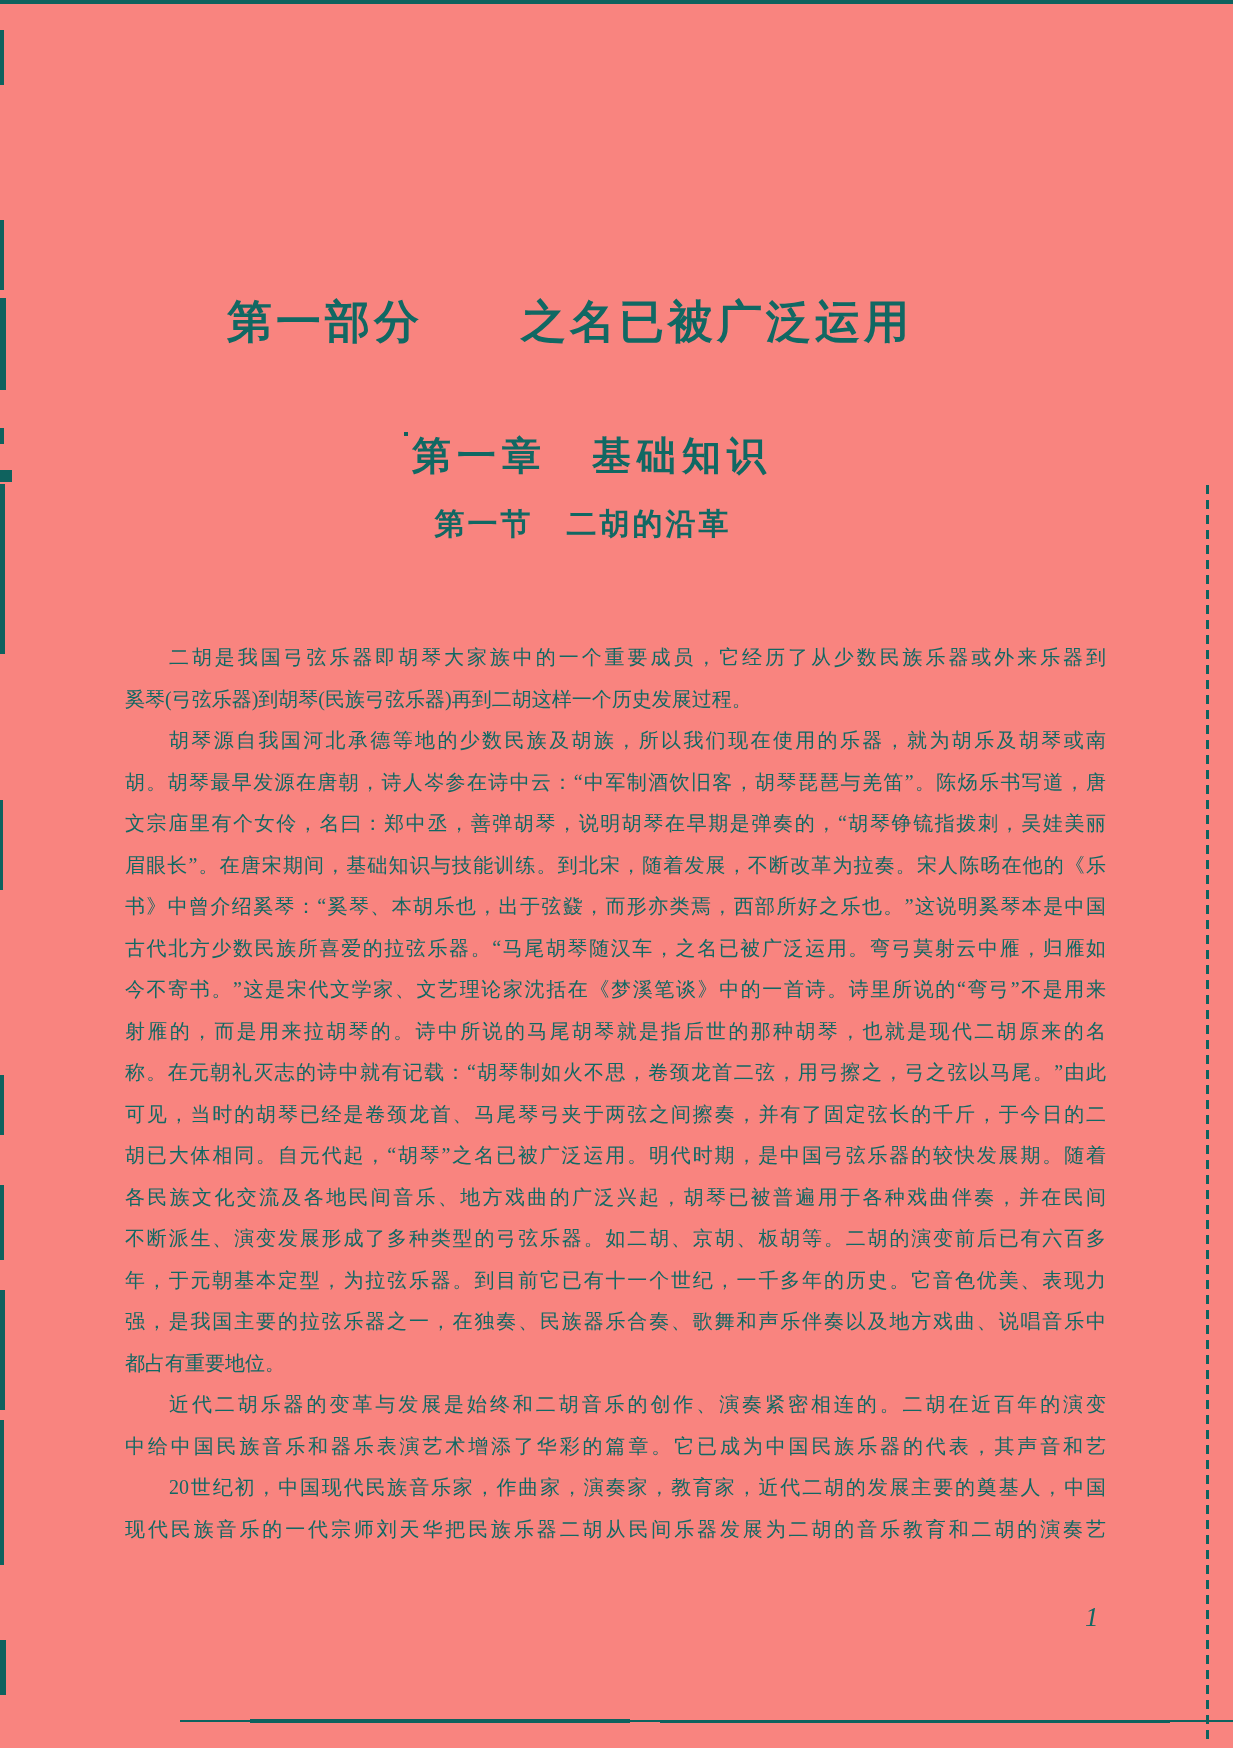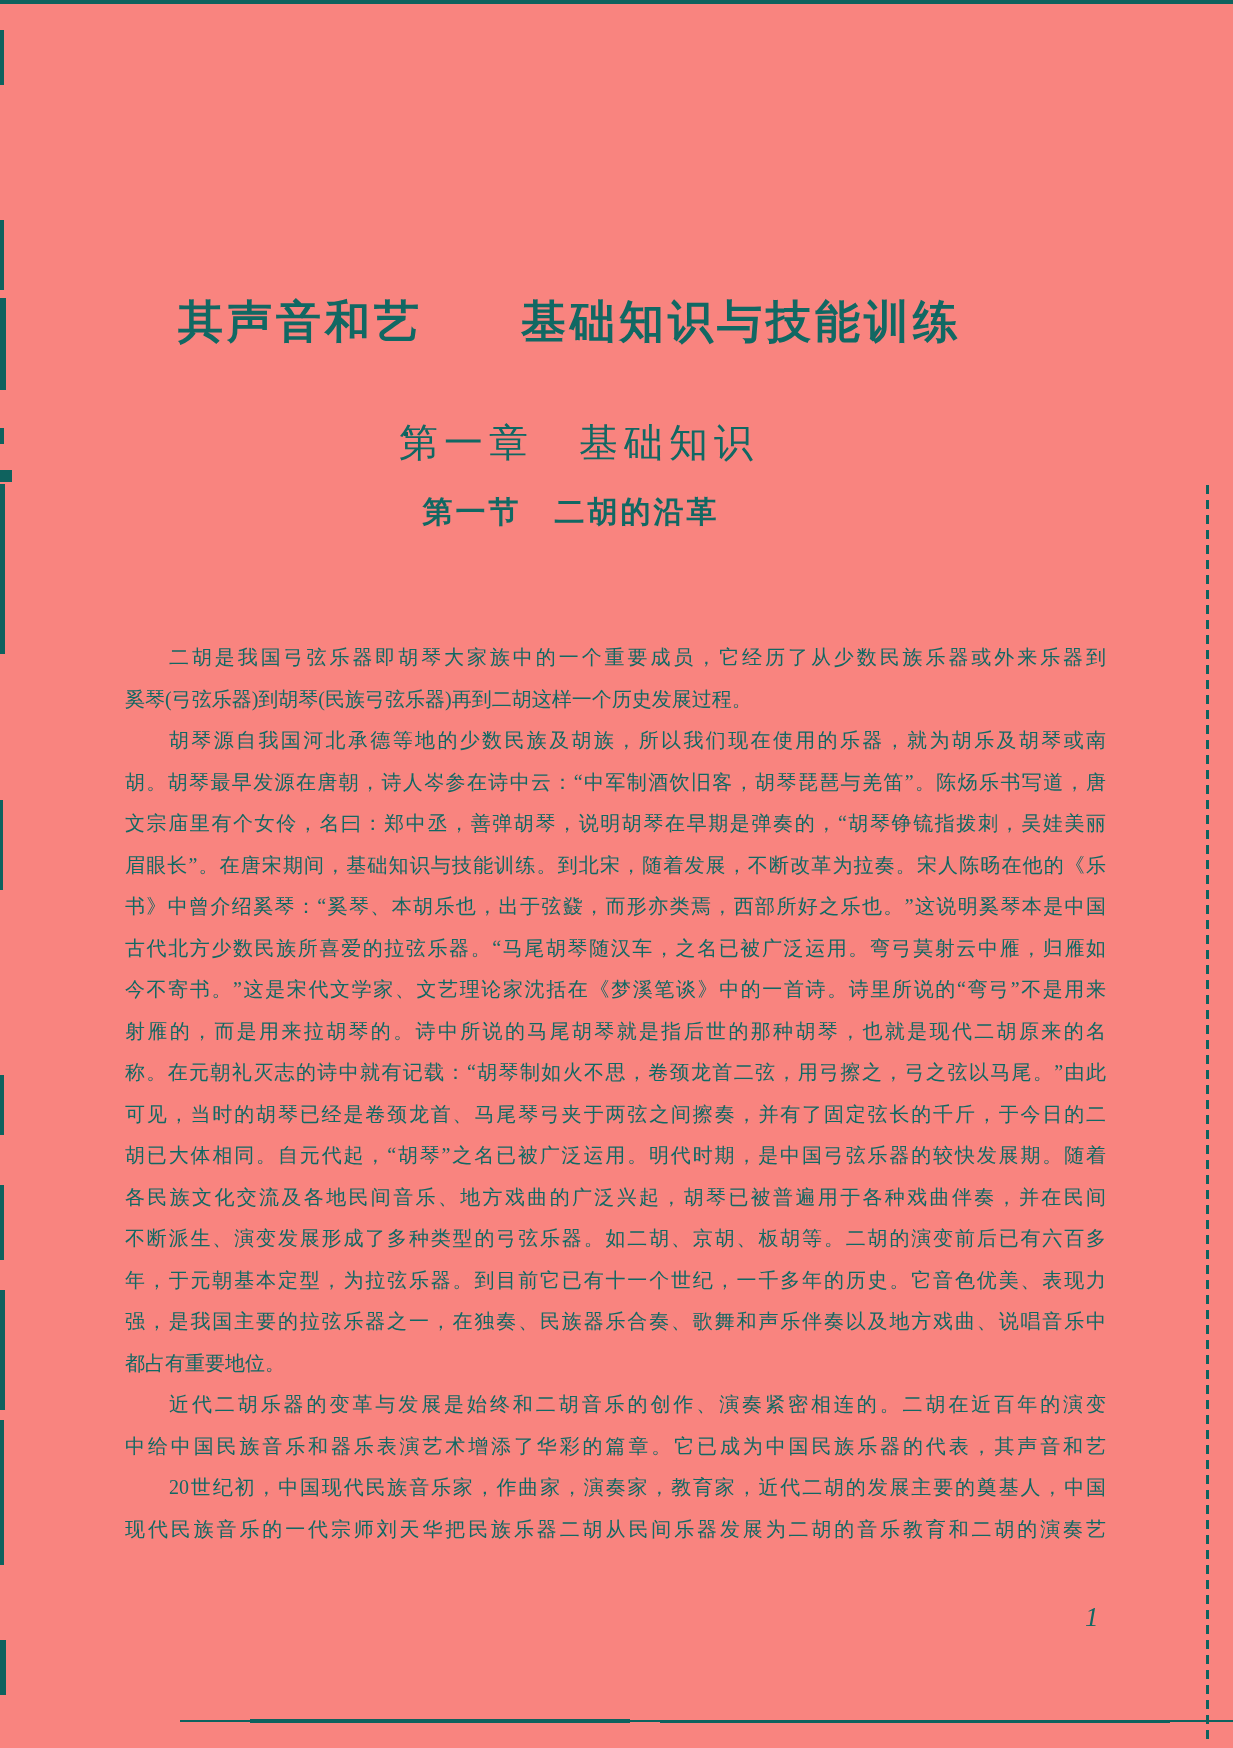--- a/index.html
+++ b/index.html
@@ -16,25 +16,25 @@
     position:absolute;left:1206px;top:485px;width:3px;height:1255px;
     background:repeating-linear-gradient(to bottom,#0f625e 0 9px,transparent 9px 15px);
   }
   .part-title{
     position:absolute;left:0;top:292px;width:1140px;
     text-align:center;font-family:"DejaVu Sans","Liberation Sans",sans-serif;
     font-weight:bold;font-size:45px;letter-spacing:4px;margin:0;
   }
   .chapter-title{
     position:absolute;left:0;top:412px;width:1150px;
-    text-align:center;font-weight:normal;font-size:39px;letter-spacing:6px;margin:4px;
+    text-align:center;font-weight:bold;font-size:39px;letter-spacing:6px;margin:17px;
   }
   .section-title{
     position:absolute;left:0;top:488px;width:1134px;
-    text-align:center;font-weight:bold;font-size:30px;letter-spacing:3px;margin:4px;
+    text-align:center;font-weight:bold;font-size:30px;letter-spacing:3px;margin:16px;
   }
   .body-text{
     position:absolute;left:125px;top:637px;width:981px;
     font-size:20px;
   }
   .line{
     height:41.5px;line-height:41.5px;
     text-align:justify;text-align-last:justify;
     overflow:hidden;white-space:nowrap;
   }
@@ -62,21 +62,21 @@
   <div class="artifact" style="left:0;top:1185px;width:4px;height:75px;"></div>
   <div class="artifact" style="left:0;top:1290px;width:5px;height:120px;"></div>
   <div class="artifact" style="left:0;top:1420px;width:4px;height:145px;"></div>
   <div class="artifact" style="left:0;top:1640px;width:6px;height:55px;"></div>
   <div class="right-dashed"></div>
   <div class="artifact" style="left:180px;top:1720px;width:1053px;height:2px;"></div>
   <div class="artifact" style="left:250px;top:1719px;width:380px;height:4px;"></div>
   <div class="artifact" style="left:660px;top:1720px;width:510px;height:3px;"></div>
   <div class="artifact" style="left:404px;top:432px;width:4px;height:4px;"></div>
 
-  <h1 class="part-title">其声音和艺　　基础知识与技能训练</h1>
+  <h1 class="part-title">第一部分　　之名已被广泛运用</h1>
   <h2 class="chapter-title">第一章　基础知识</h2>
   <h3 class="section-title">第一节　二胡的沿革</h3>
 
   <div class="body-text">
     <div class="line indent">二胡是我国弓弦乐器即胡琴大家族中的一个重要成员，它经历了从少数民族乐器或外来乐器到</div>
     <div class="line end">奚琴(弓弦乐器)到胡琴(民族弓弦乐器)再到二胡这样一个历史发展过程。</div>
     <div class="line indent">胡琴源自我国河北承德等地的少数民族及胡族，所以我们现在使用的乐器，就为胡乐及胡琴或南</div>
     <div class="line">胡。胡琴最早发源在唐朝，诗人岑参在诗中云：“中军制酒饮旧客，胡琴琵琶与羌笛”。陈炀乐书写道，唐</div>
     <div class="line">文宗庙里有个女伶，名曰：郑中丞，善弹胡琴，说明胡琴在早期是弹奏的，“胡琴铮锍指拨刺，吴娃美丽</div>
     <div class="line">眉眼长”。在唐宋期间，基础知识与技能训练。到北宋，随着发展，不断改革为拉奏。宋人陈旸在他的《乐</div>

